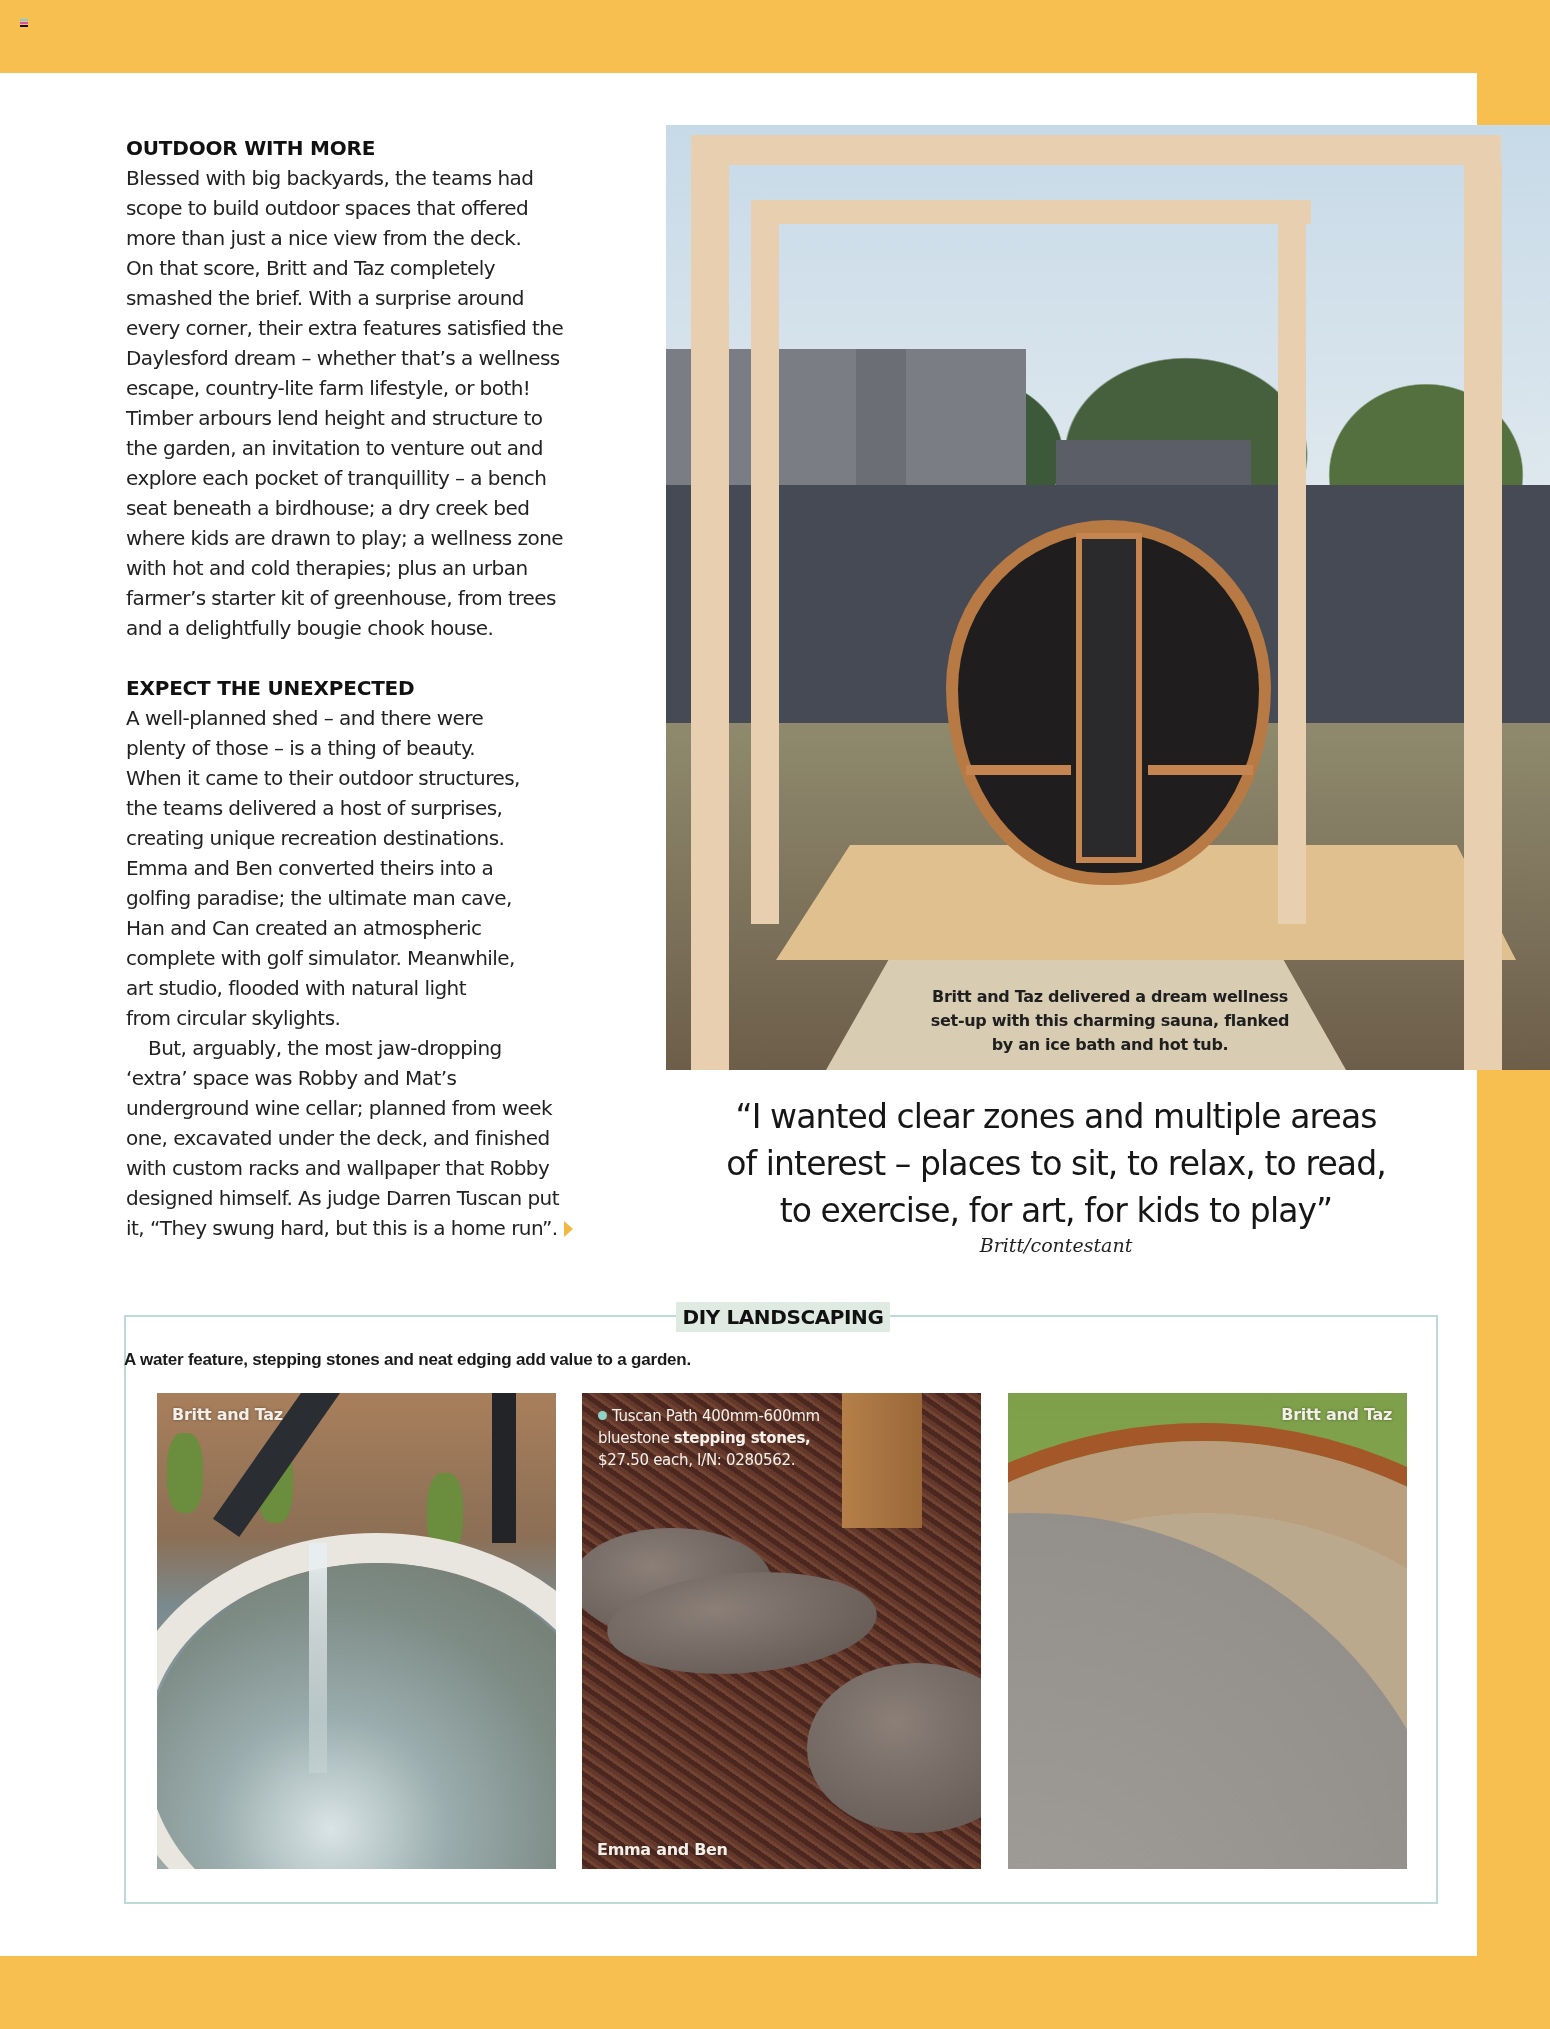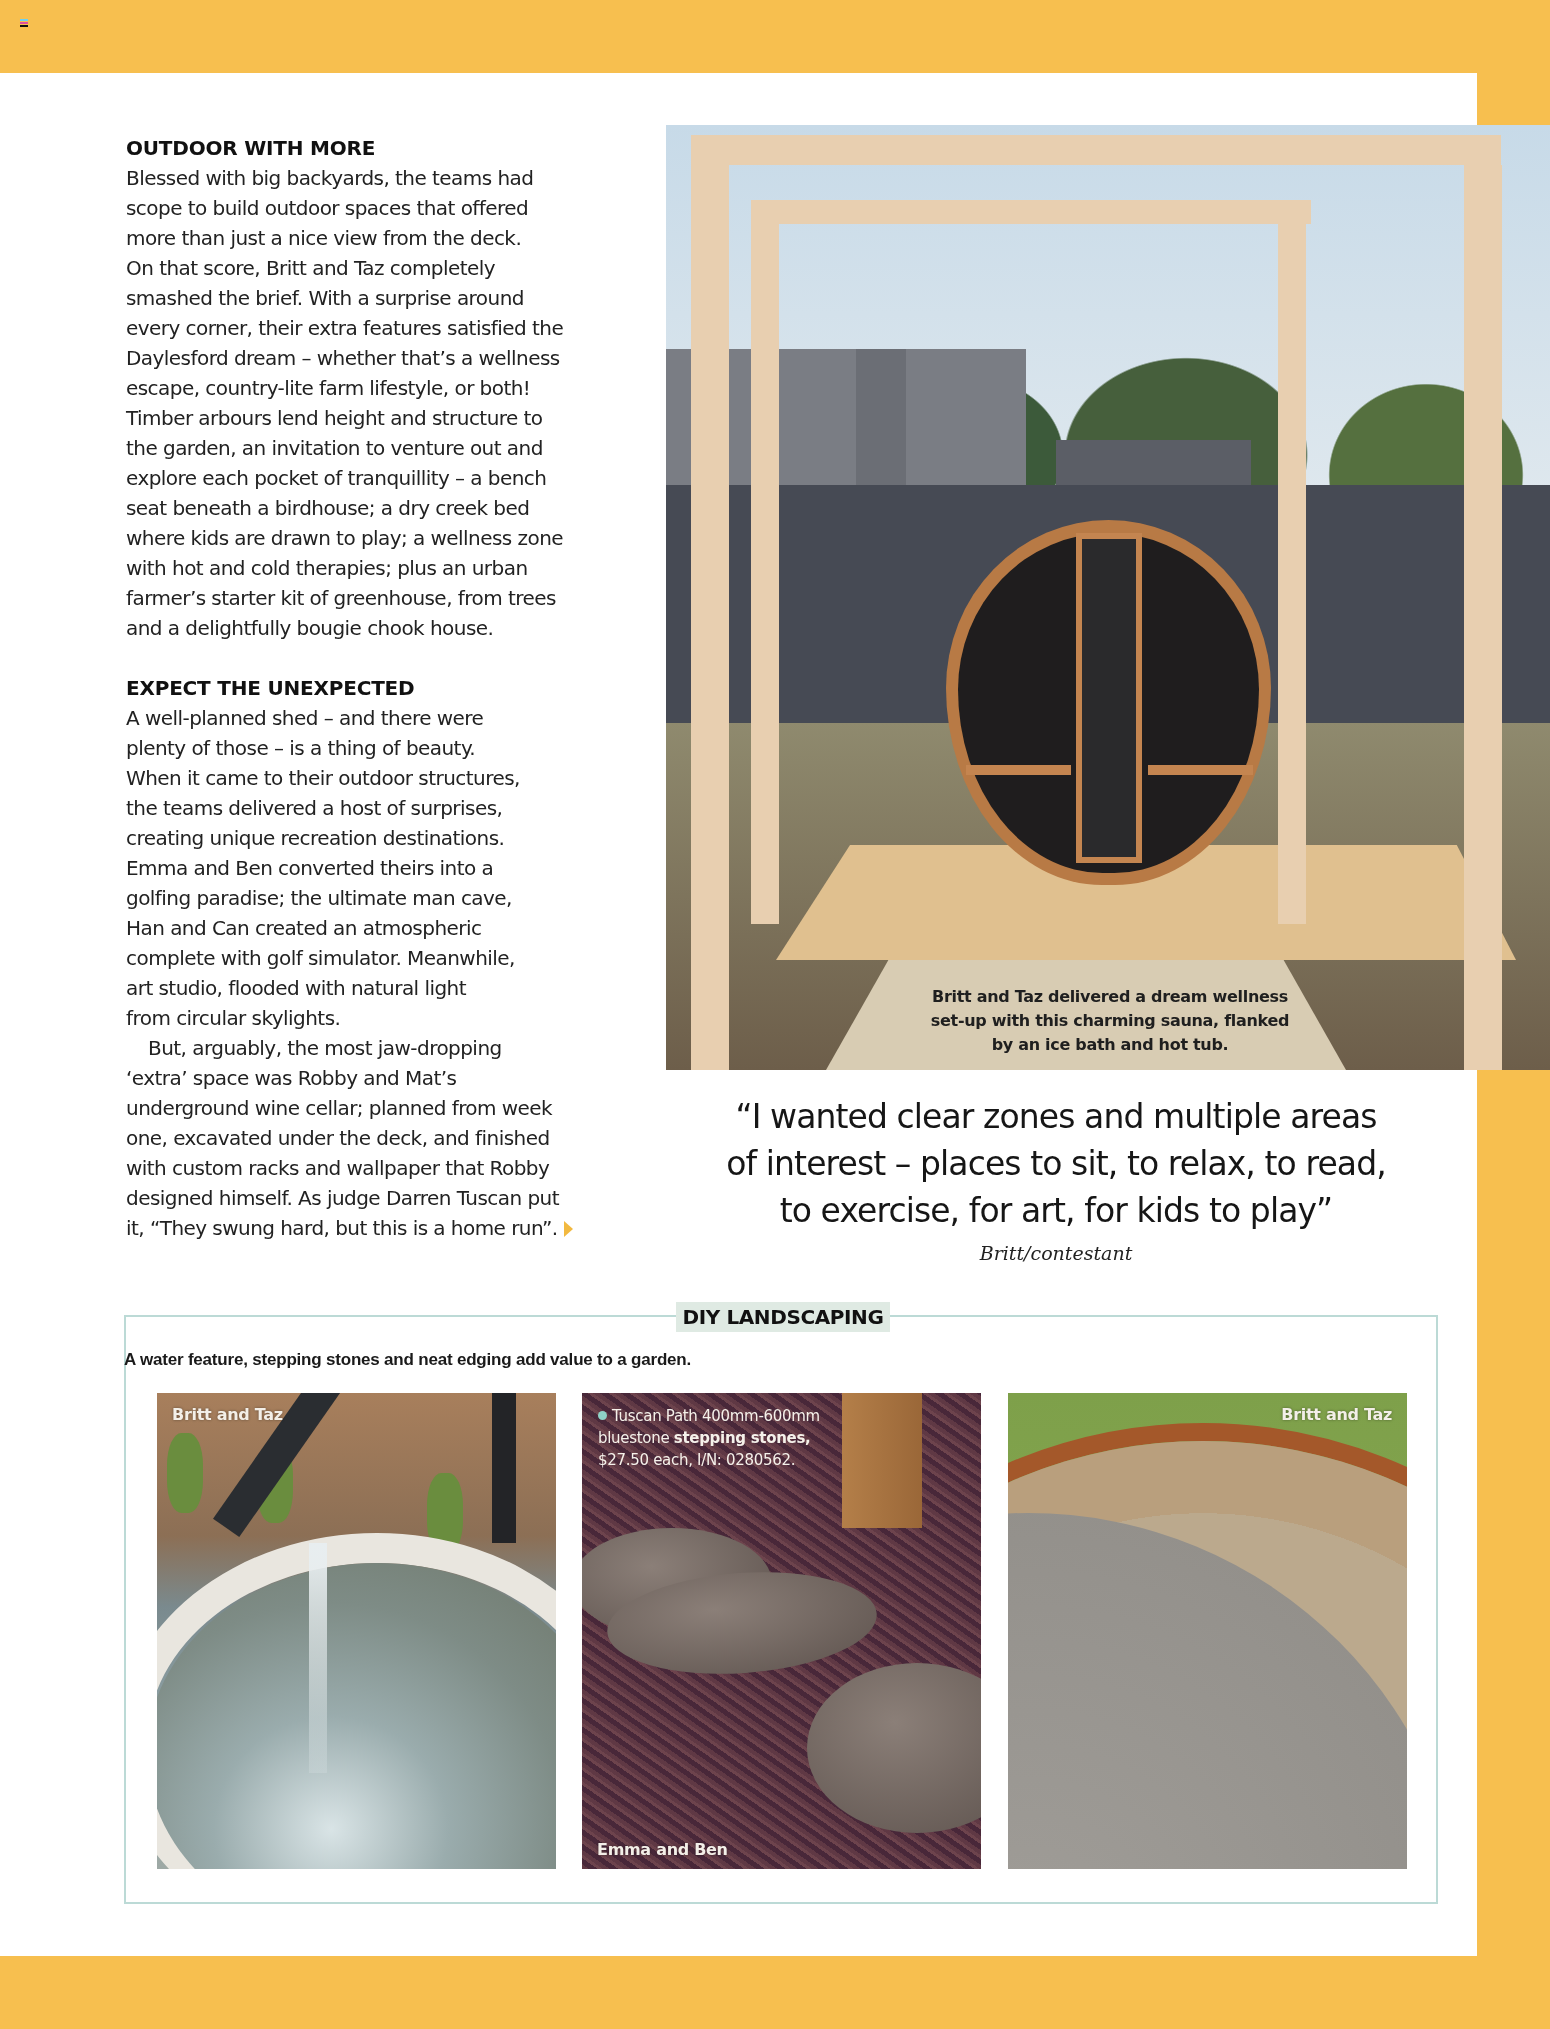--- a/index.html
+++ b/index.html
@@ -36,39 +36,39 @@
   .hero .door { position: absolute; left: 410px; top: 408px; width: 66px; height: 330px; border: 6px solid #c48550; background: #2a2a2c; }
   .hero .bench { position: absolute; top: 640px; height: 10px; background: #c48550; }
   .hero .beam { position: absolute; background: #e8cfb0; }
 
   .hero-caption { position: absolute; left: 905px; top: 985px; width: 410px; text-align: center; font-family: "DejaVu Sans", sans-serif; font-size: 16px; line-height: 24px; font-weight: bold; color: #1f1f1f; letter-spacing: -0.3px; }
 
   
   .quote { position: absolute; left: 686px; top: 1093px; width: 740px; text-align: center; }
   .quote .q { font-family: "DejaVu Sans", sans-serif; font-size: 33px; line-height: 47px; letter-spacing: -0.9px; color: #161616; }
   .quote .q span { display: block; white-space: nowrap; }
-  .quote .attr { margin-top: 8px; font-family: "DejaVu Serif", serif; font-style: italic; font-size: 19px; color: #222; }
+  .quote .attr { margin-top: 0; font-family: "DejaVu Serif", serif; font-style: italic; font-size: 19px; color: #222; }
 
   
   .diy { position: absolute; left: 124px; top: 1315px; width: 1314px; height: 589px; border: 2px solid #bcdad6; }
   .diy-label { position: absolute; left: 676px; top: 1302px; width: 214px; height: 30px; background: #dfeae3; text-align: center; font-family: "DejaVu Sans", sans-serif; font-weight: bold; font-size: 20px; line-height: 30px; letter-spacing: -0.4px; color: #111; }
   .diy-sub { position: absolute; left: 124px; top: 1350px; width: 1314px; font-family: "Liberation Sans", sans-serif; font-weight: bold; font-size: 17px; color: #1a1a1a; letter-spacing: -0.2px; }
 
   .tile { position: absolute; top: 1393px; width: 399px; height: 476px; overflow: hidden; }
   .tile .credit { position: absolute; font-family: "DejaVu Sans", sans-serif; font-size: 16px; color: #f3efe8; font-weight: bold; letter-spacing: -0.3px; text-shadow: 0 0 3px rgba(0,0,0,0.4); }
 
   .t1 { left: 157px; background: linear-gradient(#a87f5c 0%, #8c6f55 30%, #7a8a8e 45%, #8fa2a6 70%, #9ea9a5 100%); }
   .t1 .rim { position: absolute; left: -40px; top: 140px; width: 520px; height: 420px; border-radius: 50%; border: 30px solid #e9e6df; }
   .t1 .water { position: absolute; left: -10px; top: 170px; width: 460px; height: 380px; border-radius: 50%; background: radial-gradient(ellipse at 40% 70%, #d9e4e6 0%, #9aacad 30%, #7e8c86 60%, #6c7466 100%); }
   .t1 .spout { position: absolute; left: 165px; top: -30px; width: 32px; height: 190px; background: #2a2d31; transform: rotate(35deg); transform-origin: top left; }
   .t1 .post { position: absolute; left: 335px; top: 0; width: 24px; height: 150px; background: #232427; }
   .t1 .stream { position: absolute; left: 152px; top: 150px; width: 18px; height: 230px; background: linear-gradient(#e8eef0, rgba(230,238,240,0.2)); }
   .t1 .plant { position: absolute; width: 36px; height: 80px; border-radius: 40%; background: #6a8d3e; }
 
-  .t2 { left: 582px; background: #d946ef; }
+  .t2 { left: 582px; background: #ef4444; }
   .t2 .mulch { position: absolute; inset: 0; background: repeating-linear-gradient(35deg, #4a3626 0 4px, #2f2219 4px 9px, #5a4330 9px 12px); opacity: 0.85; }
   .t2 .stone { position: absolute; border-radius: 50%; background: radial-gradient(ellipse at 40% 35%, #8b7f78, #5d524d); }
   .t2 .timber { position: absolute; left: 260px; top: 0; width: 80px; height: 135px; background: linear-gradient(90deg, #b47f49, #9a6738); }
   .t2 .credit-top { position: absolute; left: 16px; top: 12px; width: 280px; font-family: "DejaVu Sans", sans-serif; font-size: 15px; line-height: 22px; color: #f5f1ea; letter-spacing: -0.3px; }
   .t2 .credit-top b { font-weight: bold; }
   .t2 .dot { display: inline-block; width: 9px; height: 9px; border-radius: 50%; background: #8fd3c7; margin-right: 5px; vertical-align: 1px; }
 
   .t3 { left: 1008px; background: #7ea04a; }
   .t3 .grass { position: absolute; inset: 0; background: linear-gradient(#7ea04a, #8aab55); }
   .t3 .edge { position: absolute; left: -300px; top: 30px; width: 990px; height: 990px; border-radius: 50%; border: 18px solid #a4582a; }

